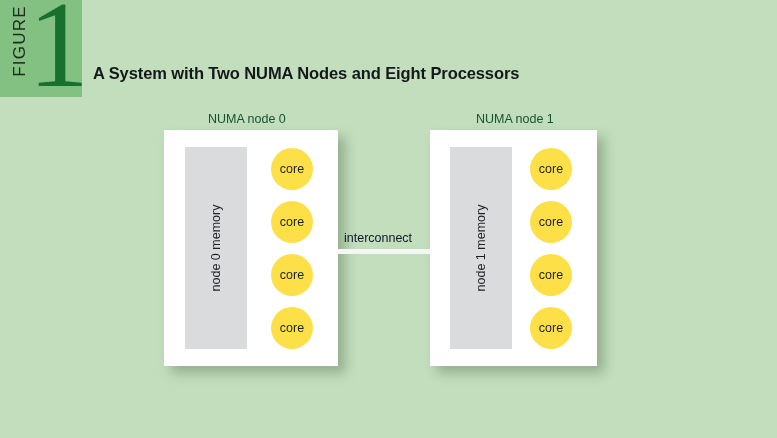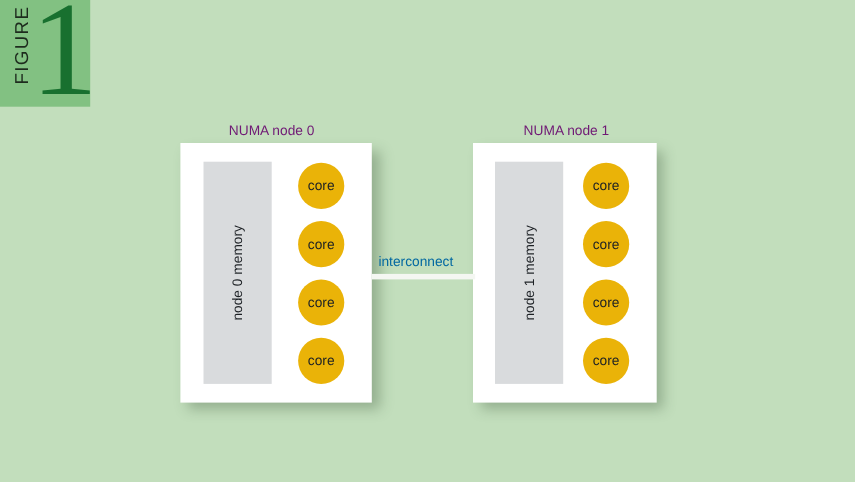--- a/index.html
+++ b/index.html
@@ -64,21 +64,21 @@
     font-weight: bold;
     color: #15181a;
     letter-spacing: -0.1px;
     white-space: nowrap;
   }
 
   
   .node-label {
     position: absolute;
     font-size: 12.5px;
-    color: #701a75;
+    color: #14532d;
     white-space: nowrap;
   }
   .node-label.n0 { left: 208px; top: 112px; }
   .node-label.n1 { left: 476px; top: 112px; text-align: center; }
 
   
   .node-panel {
     position: absolute;
     background: #ffffff;
     box-shadow: 7px 7px 11px rgba(60, 85, 55, 0.34);
@@ -104,21 +104,21 @@
     font-size: 12.5px;
     color: #1d2125;
     white-space: nowrap;
   }
 
   .core {
     position: absolute;
     width: 42px;
     height: 42px;
     border-radius: 50%;
-    background: #eab308;
+    background: #fde047;
     display: flex;
     align-items: center;
     justify-content: center;
     font-size: 12.5px;
     color: #1d2125;
   }
   .node-panel.n0 .core { left: 107px; }
   .node-panel.n1 .core { left: 100px; }
   .core.c0 { top: 18px; }
   .core.c1 { top: 71px; }
@@ -132,34 +132,35 @@
     top: 249px;
     width: 94px;
     height: 5px;
     background: #f4f7f2;
   }
   .interconnect-label {
     position: absolute;
     left: 344px;
     top: 231px;
     font-size: 12.5px;
-    color: #0369a1;
+    color: #0f172a;
     white-space: nowrap;
   }
 </style>
 </head>
 <body>
 
 <div id="figure-root">
 
   <div class="figure-badge">
     <div class="figure-word">FIGURE</div>
     <div class="figure-number">1</div>
   </div>
 
+  <div class="figure-title">A System with Two NUMA Nodes and Eight Processors</div>
 
   <div class="node-label n0">NUMA node 0</div>
   <div class="node-label n1">NUMA node 1</div>
 
   <div class="node-panel n0">
     <div class="memory-block">
       <div class="memory-label">node 0 memory</div>
     </div>
     <div class="core c0">core</div>
     <div class="core c1">core</div>

